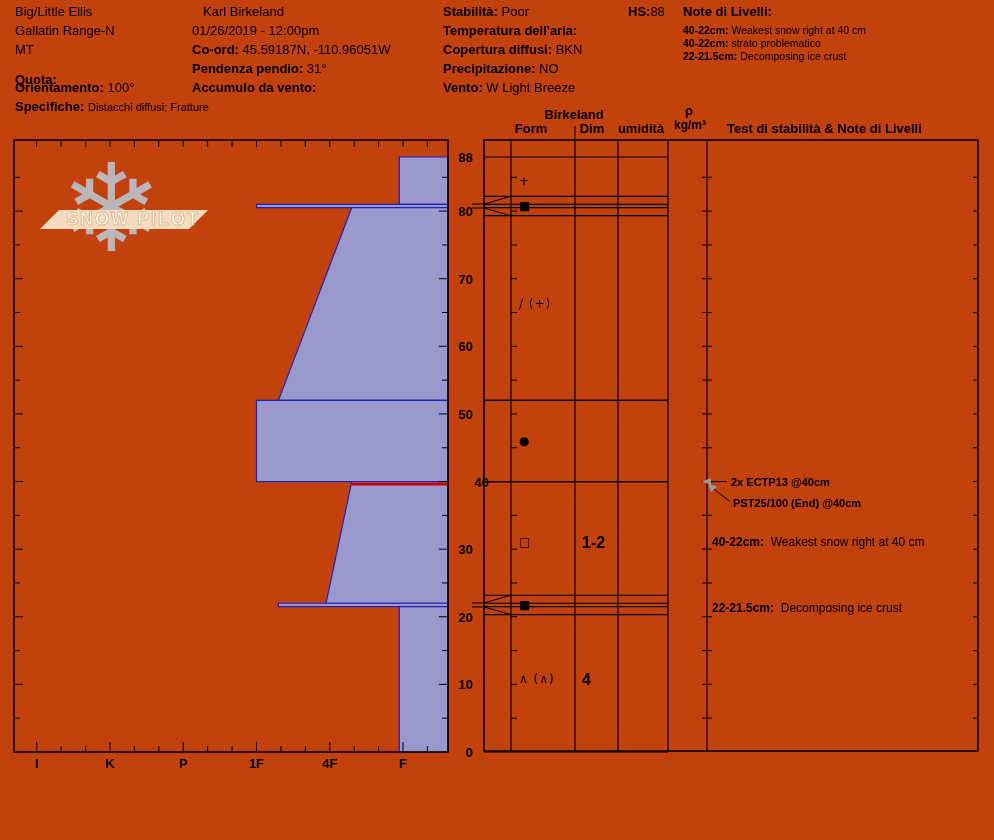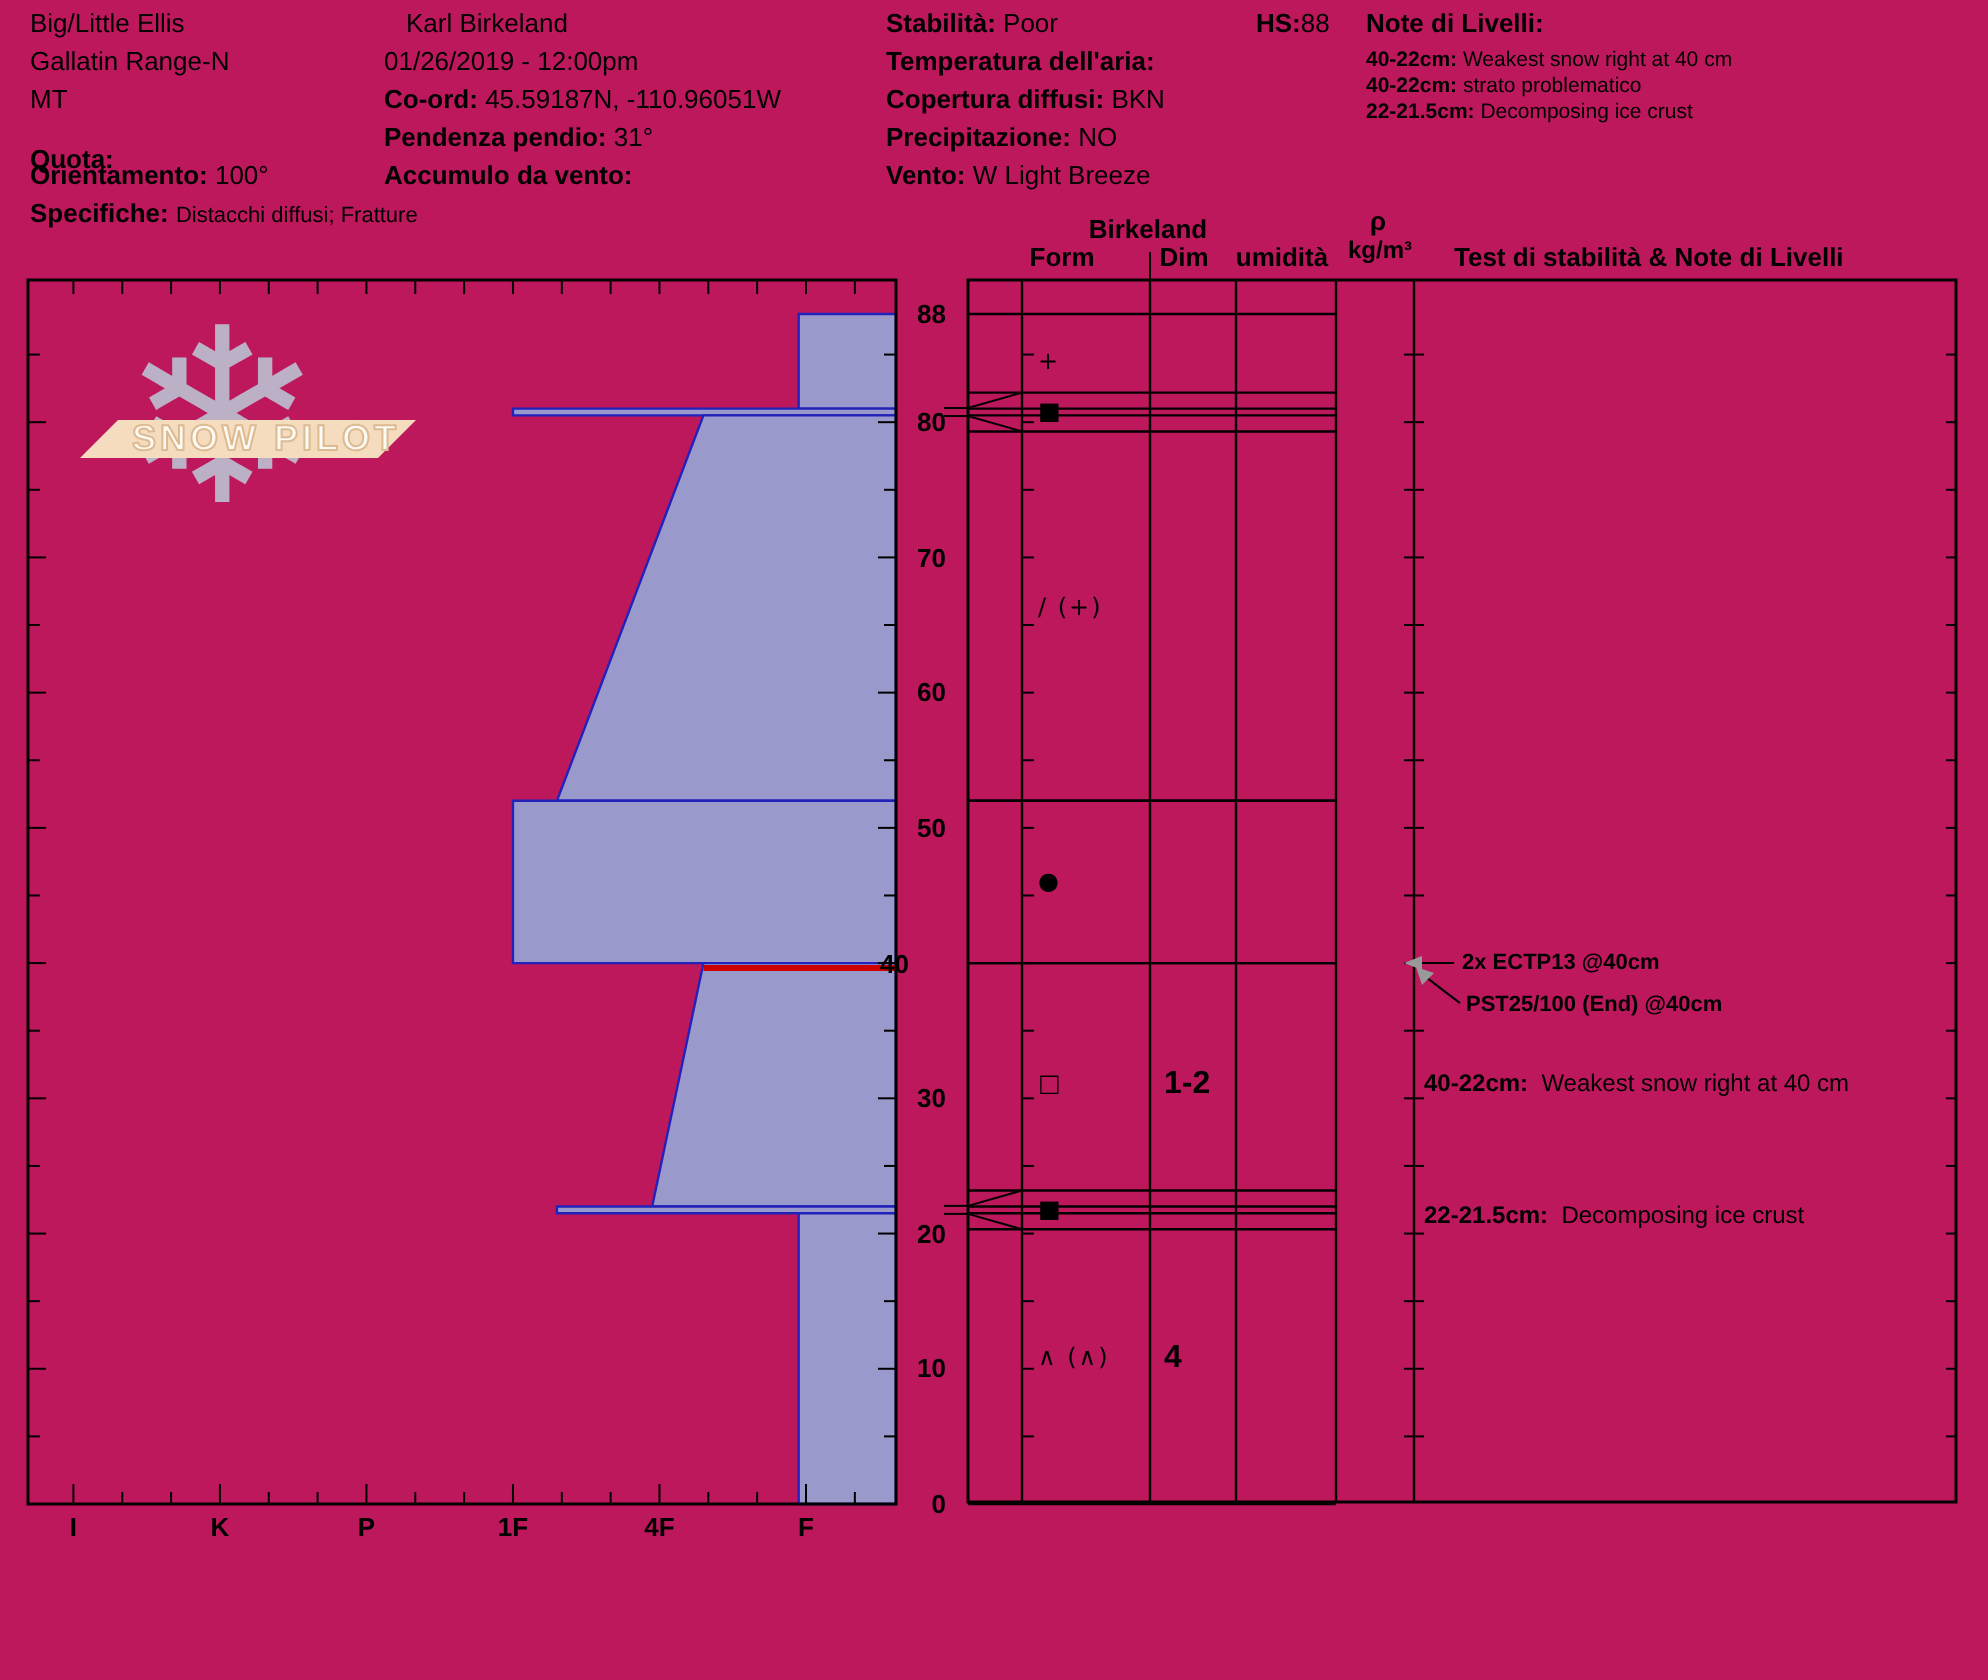--- a/index.html
+++ b/index.html
@@ -1,16 +1,16 @@
 <!DOCTYPE html>
 <html><head>
 <meta charset="utf-8">
 <style>
   html,body{margin:0;padding:0;background:#fff;}
-  #page{position:relative;width:994px;height:840px;background:#be185d;overflow:hidden;
+  #page{position:relative;width:994px;height:840px;background:#c2410c;overflow:hidden;
         font-family:"Liberation Sans",sans-serif;color:#000;}
   svg{position:absolute;left:0;top:0;}
   .t{position:absolute;white-space:nowrap;font-size:13px;line-height:15px;}
   .b{font-weight:bold;}
   .vc{transform:translateY(-50%);}
   .hc{transform:translateX(-50%);}
   .small{font-size:10.5px;line-height:13px;}
   .sym{font-family:"DejaVu Sans",sans-serif;font-size:12px;}
   .dim{font-weight:bold;font-size:16px;}
   .testlbl{font-weight:bold;font-size:11px;}
@@ -247,21 +247,21 @@
   <div class="t b hc" style="left:689px;top:103px;">ρ</div>
   <div class="t b hc" style="left:690px;top:118px;font-size:12px;">kg/m³</div>
   <div class="t b" style="left:727px;top:121px;">Test di stabilità &amp; Note di Livelli</div>
 
   <div id="depth-labels">
       <div class="t b vc" style="left:440px;top:157px;width:33px;text-align:right;">88</div>
       <div class="t b vc" style="left:440px;top:211.0909090909091px;width:33px;text-align:right;">80</div>
       <div class="t b vc" style="left:440px;top:278.70454545454544px;width:33px;text-align:right;">70</div>
       <div class="t b vc" style="left:440px;top:346.3181818181818px;width:33px;text-align:right;">60</div>
       <div class="t b vc" style="left:440px;top:413.9318181818182px;width:33px;text-align:right;">50</div>
-      <div class="t b vc" style="left:440px;top:481.54545454545456px;width:33px;">40</div>
+      <div class="t b vc" style="left:456px;top:481.54545454545456px;width:33px;text-align:right;">40</div>
       <div class="t b vc" style="left:440px;top:549.159090909091px;width:33px;text-align:right;">30</div>
       <div class="t b vc" style="left:440px;top:616.7727272727273px;width:33px;text-align:right;">20</div>
       <div class="t b vc" style="left:440px;top:684.3863636363636px;width:33px;text-align:right;">10</div>
       <div class="t b vc" style="left:440px;top:752px;width:33px;text-align:right;">0</div>
     </div>
   <div id="hardness-labels">
       <div class="t b hc" style="left:36.7px;top:756px;">I</div>
       <div class="t b hc" style="left:109.96000000000001px;top:756px;">K</div>
       <div class="t b hc" style="left:183.22000000000003px;top:756px;">P</div>
       <div class="t b hc" style="left:256.48px;top:756px;">1F</div>

